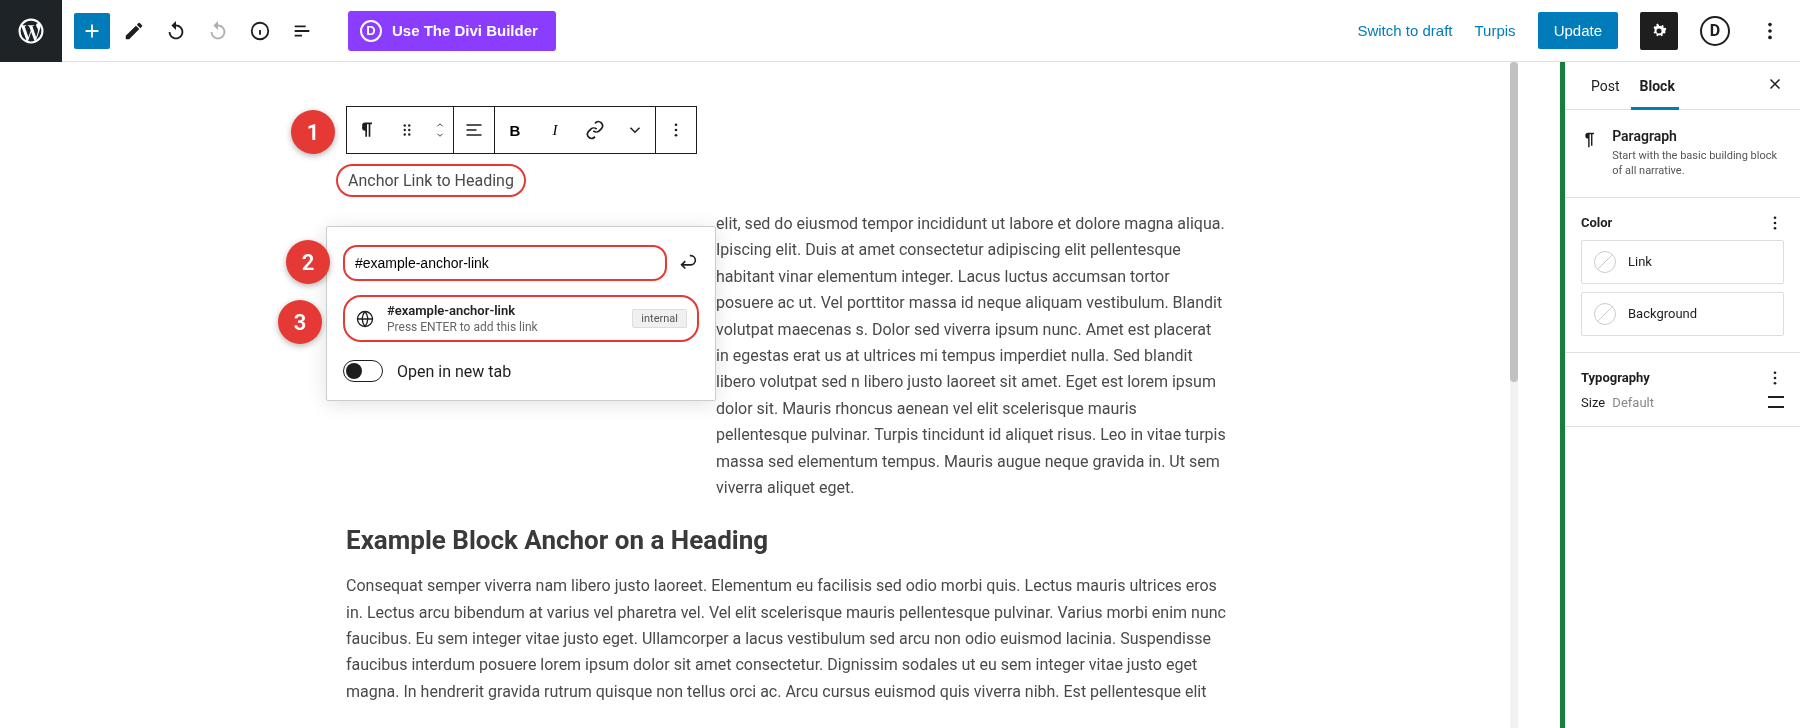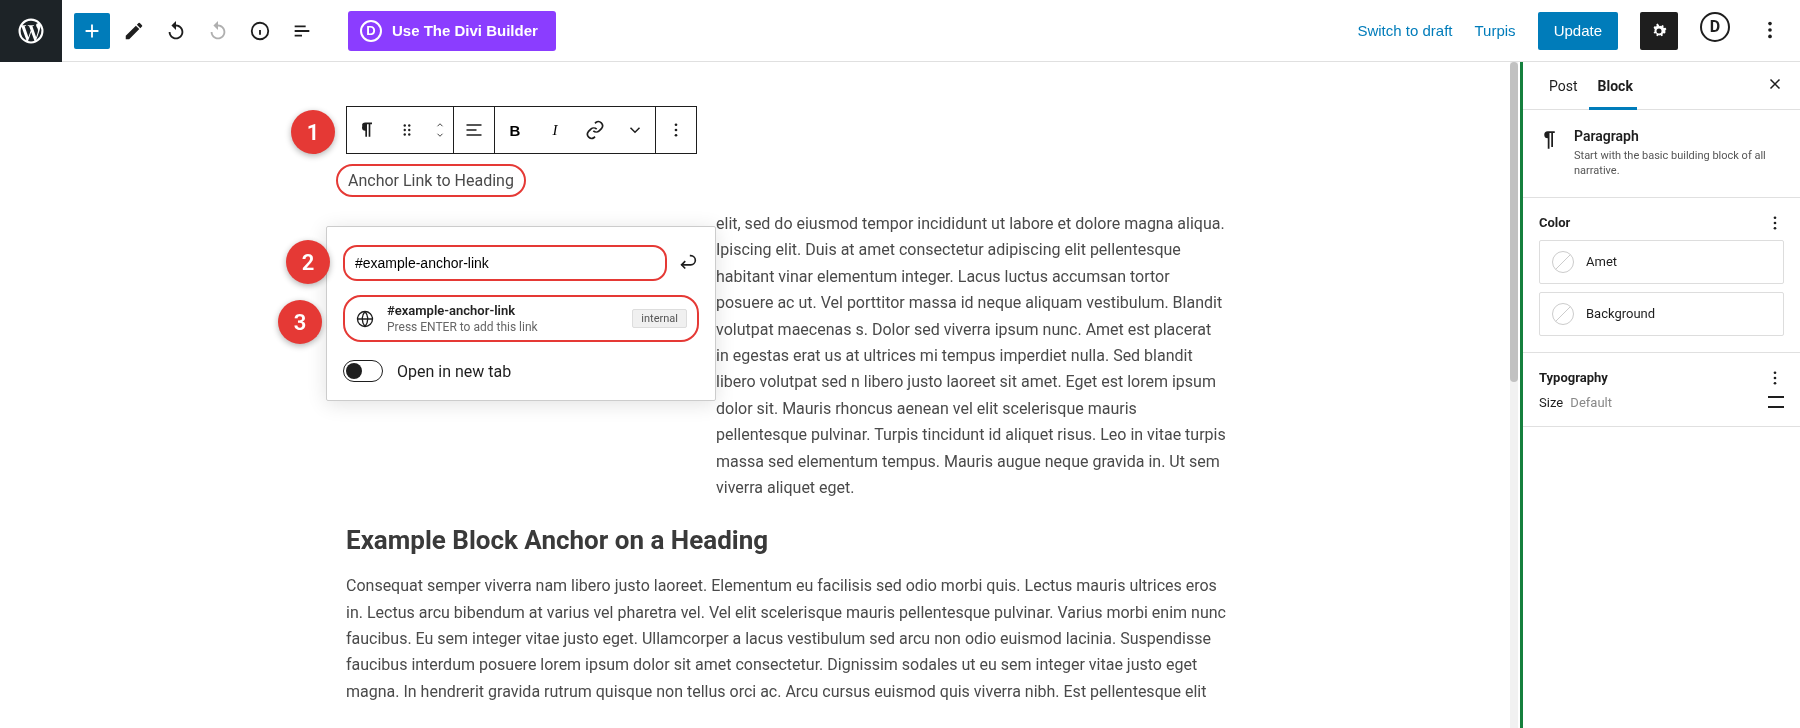--- a/index.html
+++ b/index.html
@@ -8,27 +8,27 @@
   .wp-rail{position:absolute;left:0;top:0;width:62px;height:62px;background:#1d2327;display:flex;align-items:center;justify-content:center}
   .wp-rail svg{width:30px;height:30px;fill:#fff}
   
   .topbar{position:absolute;left:62px;top:0;right:0;height:62px;border-bottom:1px solid #e0e0e0;display:flex;align-items:center;padding:0 12px}
   .topbar .left{display:flex;align-items:center;gap:6px}
   .sq-btn{width:36px;height:36px;border:none;background:transparent;display:flex;align-items:center;justify-content:center;border-radius:2px;cursor:pointer}
   .sq-btn.blue{background:#007cba;color:#fff}
   .sq-btn svg{width:22px;height:22px}
   .divi-btn{margin-left:22px;height:40px;background:#8b3dff;border:none;border-radius:3px;color:#fff;font-weight:600;font-size:15px;padding:0 18px 0 12px;display:flex;align-items:center;gap:10px;cursor:pointer}
   .divi-btn .dicon{width:22px;height:22px;border:2px solid #fff;border-radius:50%;display:flex;align-items:center;justify-content:center;font-size:13px;font-weight:700}
-  .topbar .right{margin-left:auto;display:flex;gap:22px}
+  .topbar .right{margin-left:auto;display:flex;align-items:center;gap:22px}
   .link-btn{background:none;border:none;color:#007cba;font-size:15px;cursor:pointer}
   .primary-btn{background:#007cba;border:none;color:#fff;font-size:15px;padding:10px 16px;border-radius:2px;cursor:pointer}
   .icon-box{width:38px;height:38px;display:flex;align-items:center;justify-content:center;border-radius:2px}
   .icon-box.dark{background:#1e1e1e;color:#fff}
   
-  .sidebar{position:absolute;right:0;top:62px;bottom:0;width:280px;border-left:3px solid #15803d;background:#fff;font-size:13px;overflow:auto}
+  .sidebar{position:absolute;right:0;top:62px;bottom:0;width:240px;border-left:5px solid #15803d;background:#fff;font-size:13px;overflow:auto}
   .sidebar .tabs{display:flex;align-items:center;height:48px;border-bottom:1px solid #e0e0e0;padding:0 16px; position:relative}
   .sidebar .tab{padding:0 10px;height:100%;display:flex;align-items:center;font-size:14px;color:#1e1e1e;cursor:pointer}
   .sidebar .tab.active{font-weight:700;color:#1e1e1e}
   .tab-underline{position:absolute;height:3px;background:#007cba;bottom:-1px;left:66px;width:48px}
   .sidebar .close{margin-left:auto;font-size:20px;cursor:pointer}
   .panel-section{padding:16px;border-bottom:1px solid #e0e0e0}
   .panel-head{display:flex;align-items:center;justify-content:space-between;margin-bottom:8px}
   .panel-head h4{font-size:13px;font-weight:700}
   .blockdesc{display:flex;gap:14px;padding:18px 16px;border-bottom:1px solid #e0e0e0}
   .blockdesc .t{font-size:14px;font-weight:600}
@@ -166,21 +166,21 @@
     <div class="panel-head">
       <h4>Color</h4>
       <svg width="18" height="18" viewBox="0 0 24 24" fill="#1e1e1e">
           <circle cx="12" cy="5" r="1.8"></circle>
           <circle cx="12" cy="12" r="1.8"></circle>
           <circle cx="12" cy="19" r="1.8"></circle>
         </svg>
     </div>
     <div class="color-row">
       <span class="swatch"></span>
-      <span>Amet</span>
+      <span>Link</span>
     </div>
     <div class="color-row">
       <span class="swatch"></span>
       <span>Background</span>
     </div>
   </div>
   <div class="panel-section">
     <div class="panel-head">
       <h4>Typography</h4>
       <svg width="18" height="18" viewBox="0 0 24 24" fill="#1e1e1e">

